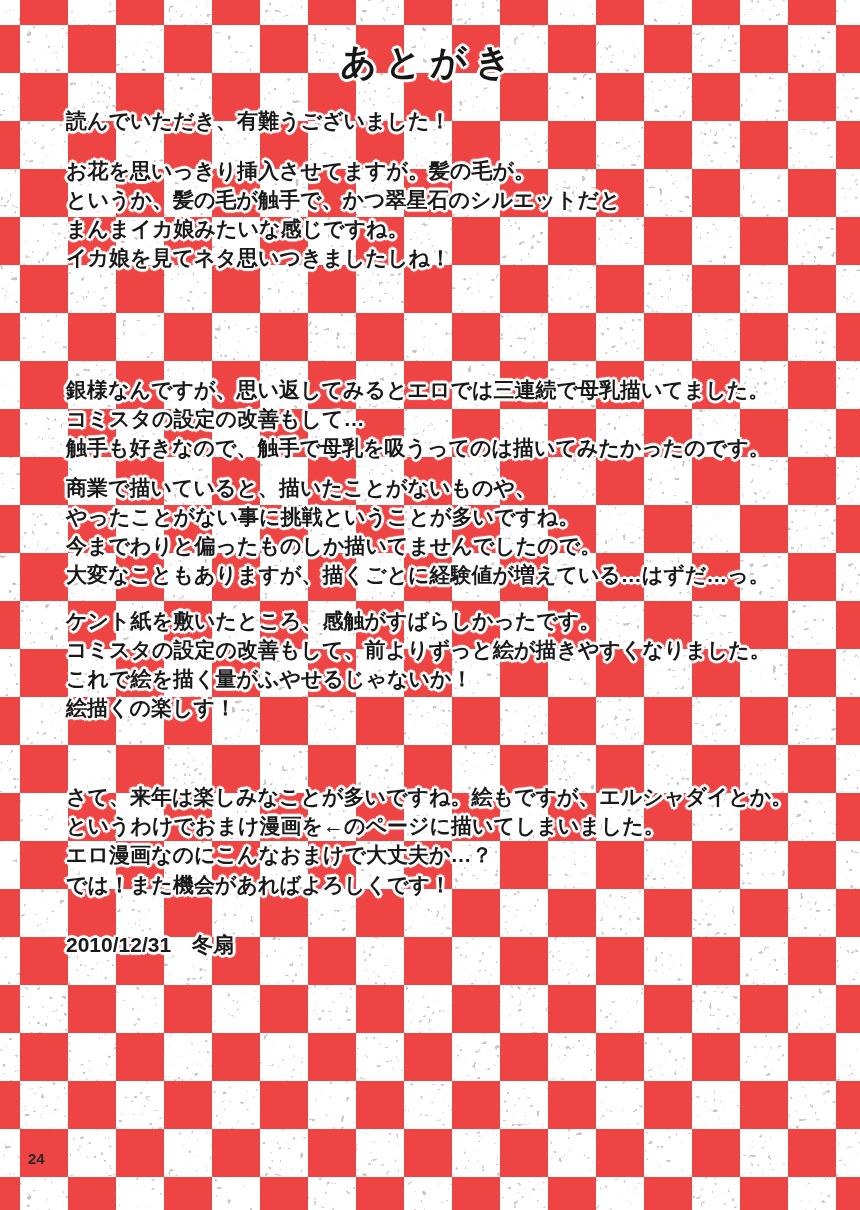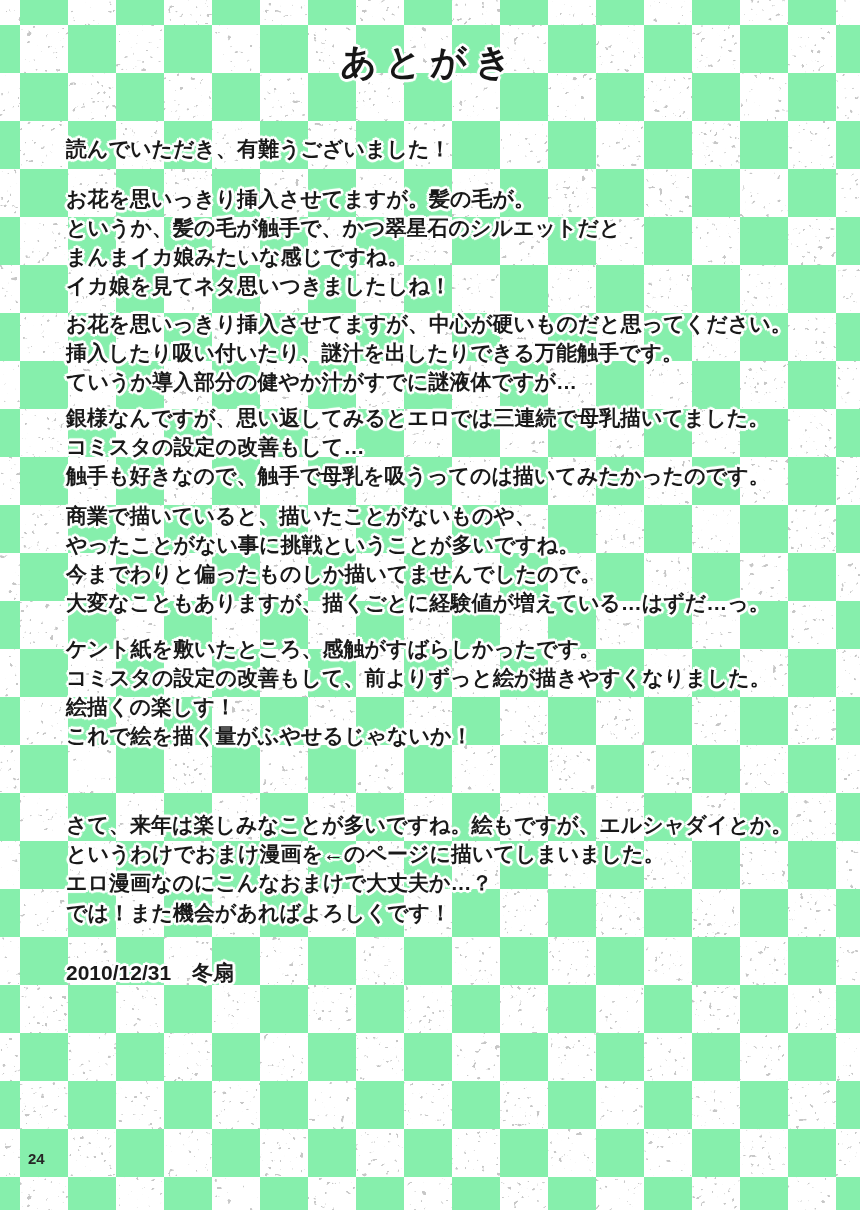--- a/index.html
+++ b/index.html
@@ -1,19 +1,19 @@
 <!DOCTYPE html>
 <html><head>
 <meta charset="utf-8">
 <style>
   html,body{margin:0;padding:0;}
   .page{
     position:relative;
     width:860px;height:1210px;
-    background:#86efac;
+    background:#ef4444;
     overflow:hidden;
     font-family:"Liberation Sans","DejaVu Sans",sans-serif;
   }
   .checker-bg{
     position:absolute;left:0;top:0;width:860px;height:1210px;
     display:block;
   }
   .content{position:absolute;left:0;top:0;width:100%;height:100%;}
   .title{
     position:absolute;top:38px;left:0;width:100%;
@@ -28,21 +28,20 @@
   }
   .para{
     position:absolute;left:66px;
     font-size:21px;line-height:29px;font-weight:bold;
     color:#191919;white-space:nowrap;
     text-shadow:
       -2px -2px 0 #fff, 0 -2px 0 #fff, 2px -2px 0 #fff,
       -2px 0 0 #fff, 2px 0 0 #fff,
       -2px 2px 0 #fff, 0 2px 0 #fff, 2px 2px 0 #fff,
       -3px 0 1px #fff, 3px 0 1px #fff, 0 -3px 1px #fff, 0 3px 1px #fff;
-    margin-top: 28px;
   }
   .page-number{
     position:absolute;left:28px;top:1150px;
     font-size:15px;font-weight:bold;color:#262626;text-align:right;
   }
 </style>
 </head>
 <body>
 
 <div class="page">
@@ -349,41 +348,36 @@
 
     <div class="para" style="top:106px">
         <div class="line">読んでいただき、有難うございました！</div>
       </div>
     <div class="para" style="top:156px">
         <div class="line">お花を思いっきり挿入させてますが。髪の毛が。</div>
         <div class="line">というか、髪の毛が触手で、かつ翠星石のシルエットだと</div>
         <div class="line">まんまイカ娘みたいな感じですね。</div>
         <div class="line">イカ娘を見てネタ思いつきましたしね！</div>
       </div>
-    <div class="para" style="top:281px">
-        <div class="line">お花を思いっきり挿入させてますが、中心が硬いものだと思ってください。</div>
-        <div class="line">挿入したり吸い付いたり、謎汁を出したりできる万能触手です。</div>
-        <div class="line">ていうか導入部分の健やか汁がすでに謎液体ですが…</div>
-      </div>
     <div class="para" style="top:375px">
         <div class="line">銀様なんですが、思い返してみるとエロでは三連続で母乳描いてました。</div>
         <div class="line">コミスタの設定の改善もして…</div>
         <div class="line">触手も好きなので、触手で母乳を吸うってのは描いてみたかったのです。</div>
       </div>
     <div class="para" style="top:473px">
         <div class="line">商業で描いていると、描いたことがないものや、</div>
         <div class="line">やったことがない事に挑戦ということが多いですね。</div>
         <div class="line">今までわりと偏ったものしか描いてませんでしたので。</div>
         <div class="line">大変なこともありますが、描くごとに経験値が増えている…はずだ…っ。</div>
       </div>
     <div class="para" style="top:606px">
         <div class="line">ケント紙を敷いたところ、感触がすばらしかったです。</div>
         <div class="line">コミスタの設定の改善もして、前よりずっと絵が描きやすくなりました。</div>
+        <div class="line">これで絵を描く量がふやせるじゃないか！</div>
         <div class="line">絵描くの楽しす！</div>
-        <div class="line">これで絵を描く量がふやせるじゃないか！</div>
       </div>
     <div class="para" style="top:782px">
         <div class="line">さて、来年は楽しみなことが多いですね。絵もですが、エルシャダイとか。</div>
         <div class="line">というわけでおまけ漫画を←のページに描いてしまいました。</div>
         <div class="line">エロ漫画なのにこんなおまけで大丈夫か…？</div>
       </div>
     <div class="para" style="top:870px">
         <div class="line">では！また機会があればよろしくです！</div>
       </div>
 

